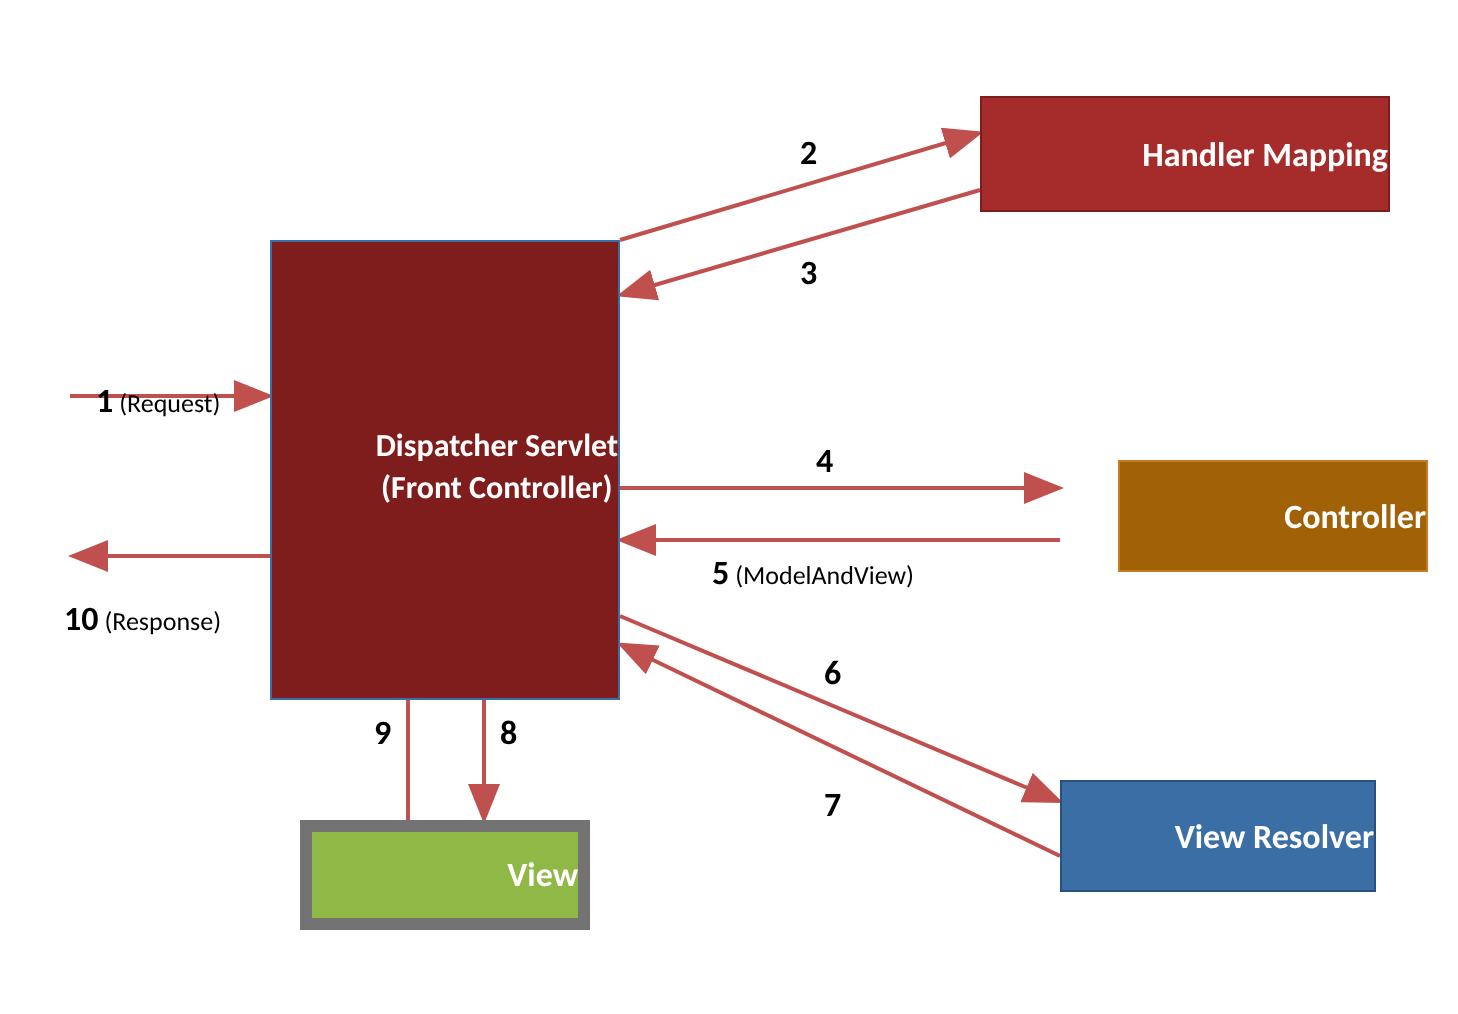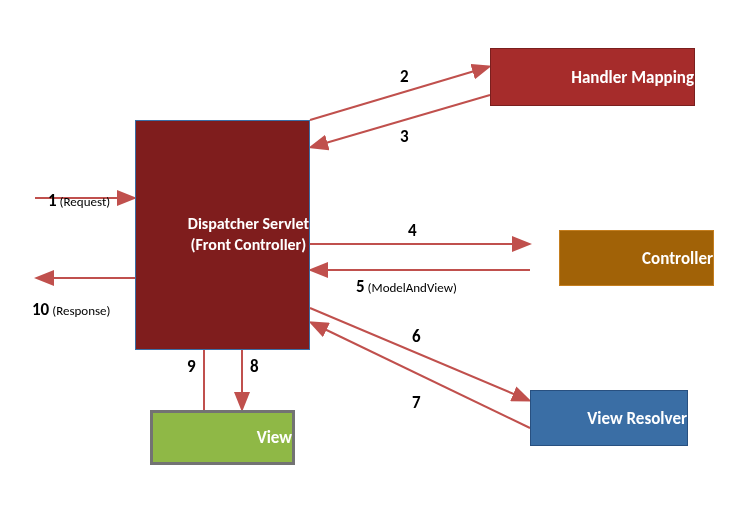--- a/index.html
+++ b/index.html
@@ -60,21 +60,21 @@
       border: 1px solid #285080;
       font-size: 17px;
       padding-left: 35px;
     }
     .box-view {
       left: 150px;
       top: 410px;
       width: 145px;
       height: 55px;
       background: #8fb846;
-      border: 3px solid #737373;
+      border: 6px solid #737373;
       font-size: 17px;
     }
     svg.arrows {
       position: absolute;
       top: 0;
       left: 0;
       width: 729px;
       height: 507px;
       pointer-events: none;
     }

